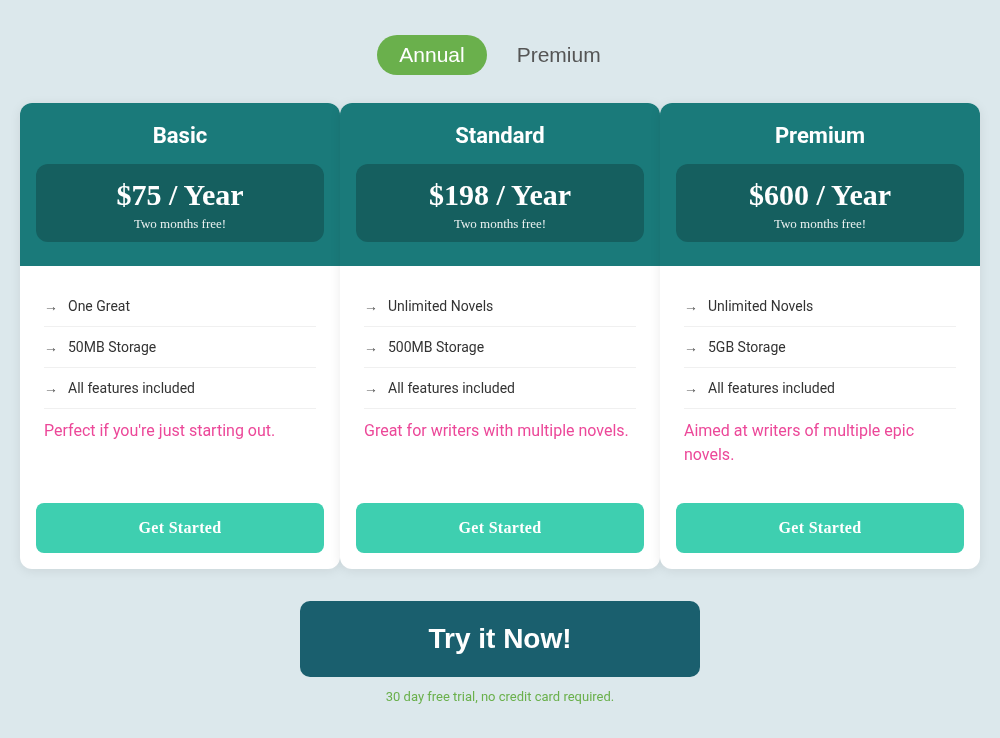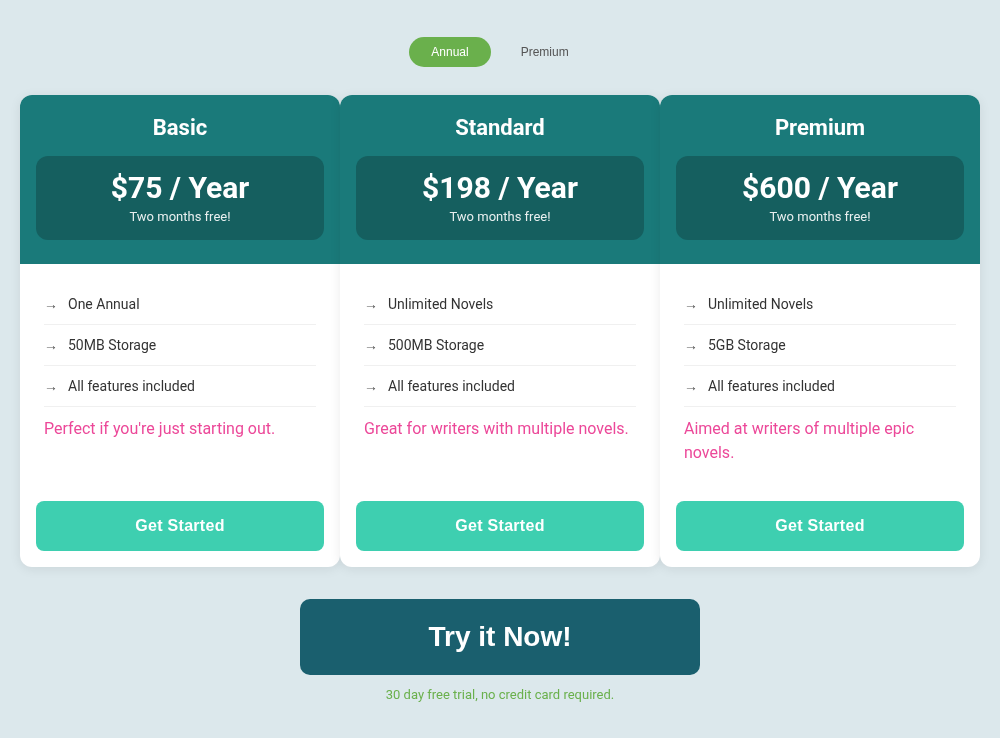--- a/index.html
+++ b/index.html
@@ -20,21 +20,21 @@
       align-items: center;
       gap: 8px;
       margin-bottom: 28px;
     }
 
     .toggle-btn {
       padding: 8px 22px;
       border-radius: 20px;
       border: none;
       cursor: pointer;
-      font-size: 12px;
+      font-size: 21px;
       font-weight: 500;
       transition: background 0.2s;
     }
 
     .toggle-btn.active {
       background-color: #6ab04c;
       color: white;
     }
 
     .toggle-btn.inactive {
@@ -69,21 +69,22 @@
 
     .plan-name {
       font-size: 22px;
       font-weight: 700;
       margin-bottom: 16px;
     }
 
     .plan-price-area {
       background-color: #155f5f;
       border-radius: 12px;
-      padding: 14px 10px 16px;
+      padding: 14px 10px 10px;
+      font-family: Liberation Serif, serif;
     }
 
     .plan-price {
       font-size: 30px;
       font-weight: 700;
       margin-bottom: 4px;
     }
 
     .plan-discount {
       font-size: 13px;
@@ -130,20 +131,21 @@
       background-color: #3ecfb0;
       color: white;
       border: none;
       border-radius: 8px;
       padding: 16px;
       font-size: 16px;
       font-weight: 600;
       cursor: pointer;
       width: calc(100% - 32px);
       letter-spacing: 0.3px;
+      font-family: Liberation Serif, serif;
     }
 
     .try-now-btn {
       background-color: #1a5f6e;
       color: white;
       border: none;
       border-radius: 10px;
       padding: 22px 80px;
       font-size: 28px;
       font-weight: 700;
@@ -179,21 +181,21 @@
         <div class="plan-name">Basic</div>
         <div class="plan-price-area">
           <div class="plan-price">$75 / Year</div>
           <div class="plan-discount">Two months free!</div>
         </div>
       </div>
       <div class="plan-features">
 
       <div class="feature-item">
         <span class="arrow-icon">→</span>
-        <span>One Annual</span>
+        <span>One Great</span>
       </div>
 
       <div class="feature-item">
         <span class="arrow-icon">→</span>
         <span>50MB Storage</span>
       </div>
 
       <div class="feature-item">
         <span class="arrow-icon">→</span>
         <span>All features included</span>

